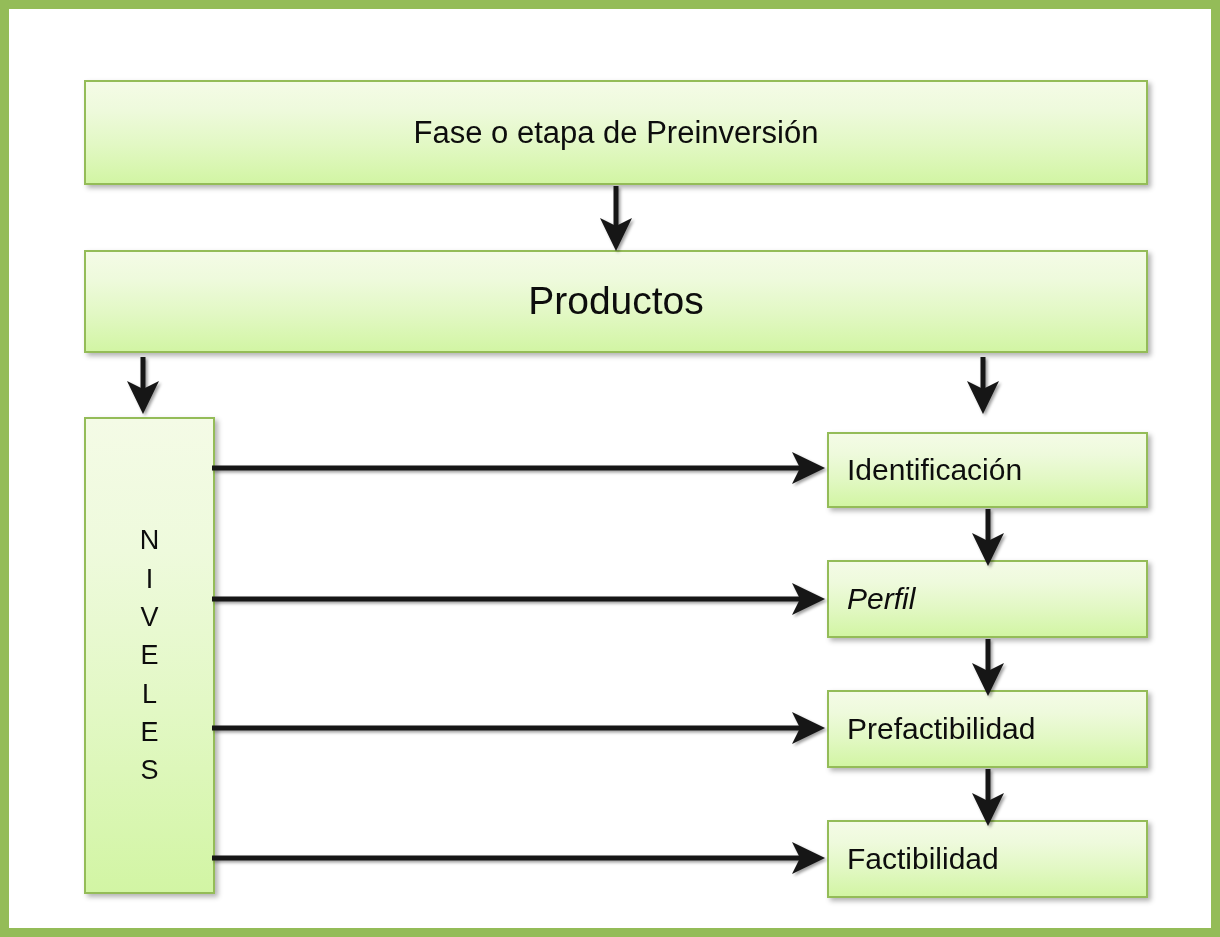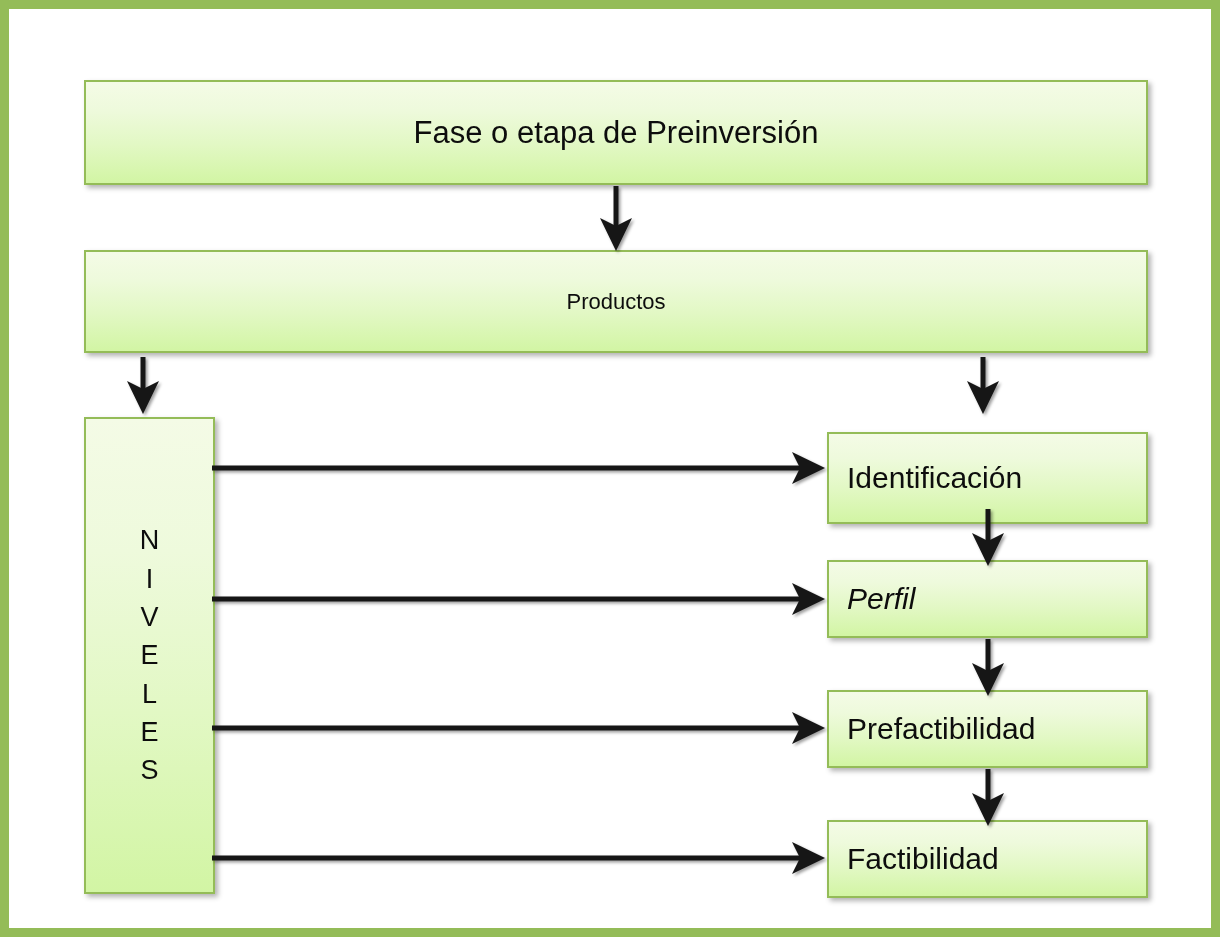--- a/index.html
+++ b/index.html
@@ -60,21 +60,21 @@
   
   #node-preinversion {
     left: 84px;  top: 80px;
     width: 1064px; height: 105px;
     font-size: 31px;
   }
 
   #node-productos {
     left: 84px;  top: 250px;
     width: 1064px; height: 103px;
-    font-size: 22px;
+    font-size: 39px;
     line-height: 1.25;
     flex-direction: column;
     justify-content: center;
   }
   #node-productos .line { display: block; }
 
   #node-niveles {
     left: 84px;  top: 417px;
     width: 131px;  height: 477px;
     flex-direction: column;
@@ -83,21 +83,21 @@
     font-size: 27px;
     line-height: 1.42;
   }
   #node-niveles .vletter { display: block; text-align: center; }
 
   .stage-box {
     left: 827px;
     width: 321px;
     font-size: 30px;
   }
-  #node-identificacion { top: 432px; height: 92px; }
+  #node-identificacion { top: 432px; height: 76px; }
   #node-perfil         { top: 560px; height: 78px; font-style: italic; }
   #node-prefactibilidad{ top: 690px; height: 78px; }
   #node-factibilidad   { top: 820px; height: 78px; }
 
   
   #arrow-layer {
     position: absolute;
     left: 0; top: 0;
     width: 1220px; height: 937px;
     z-index: 20;

